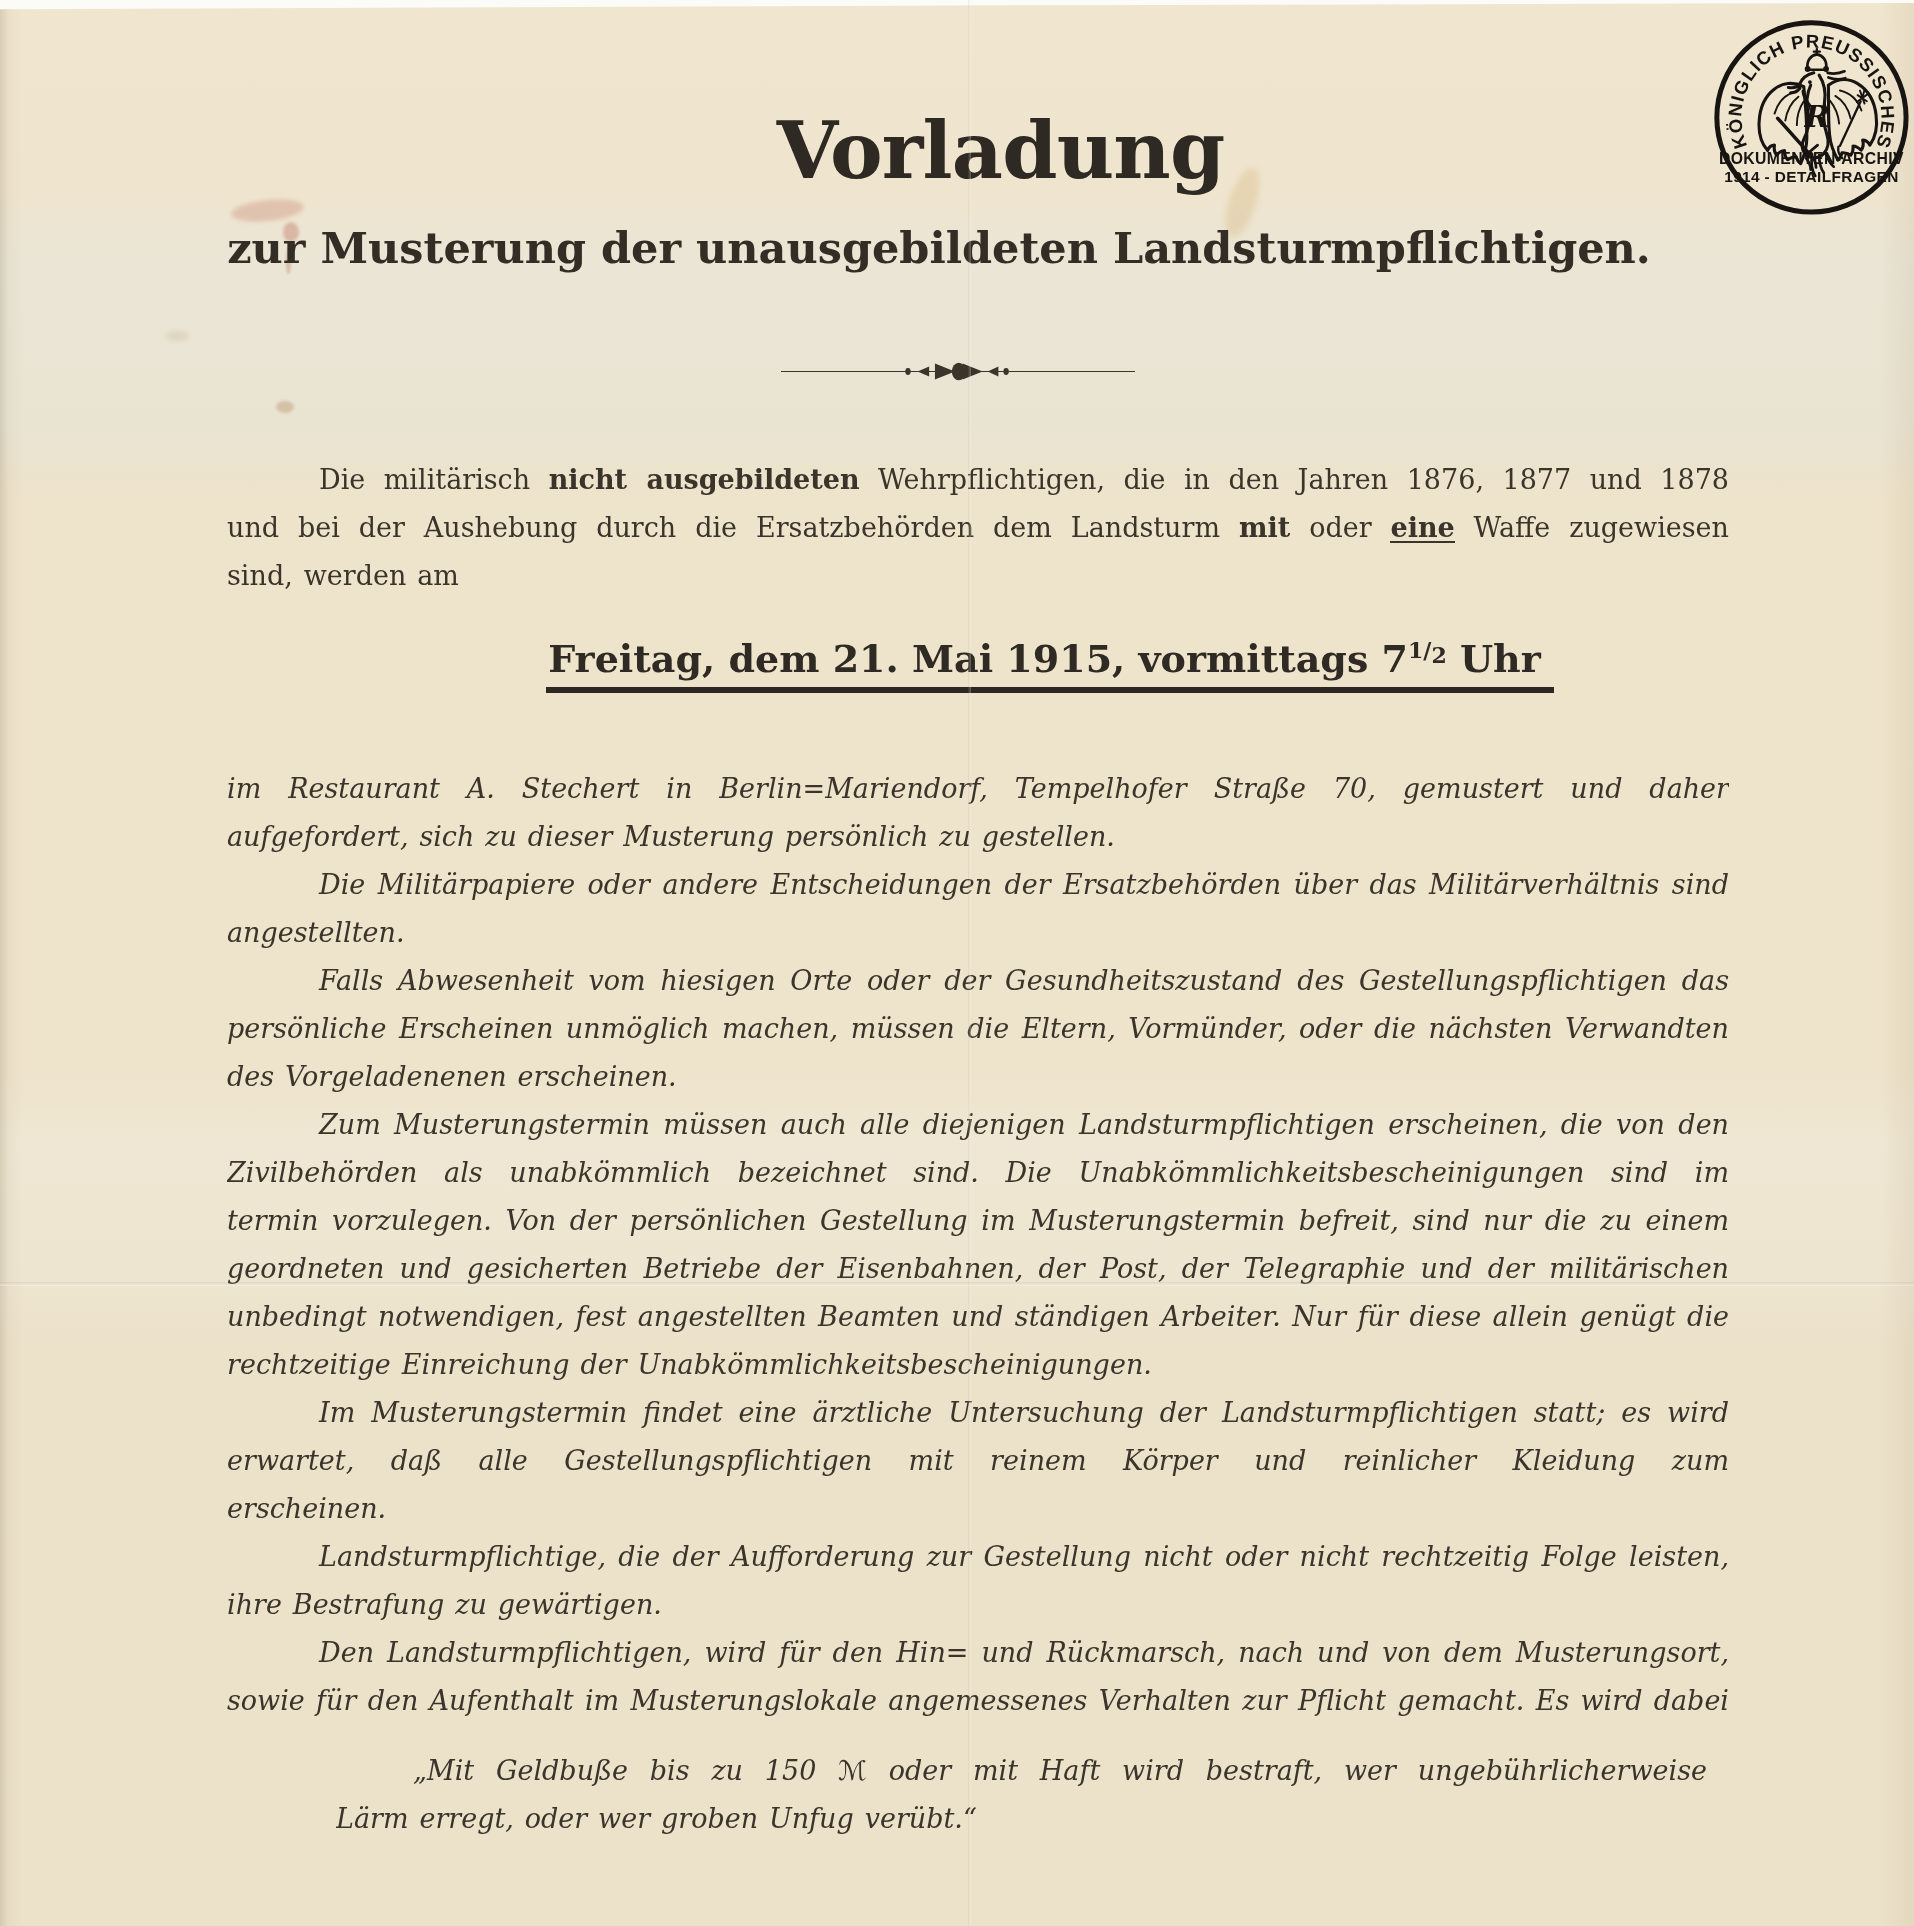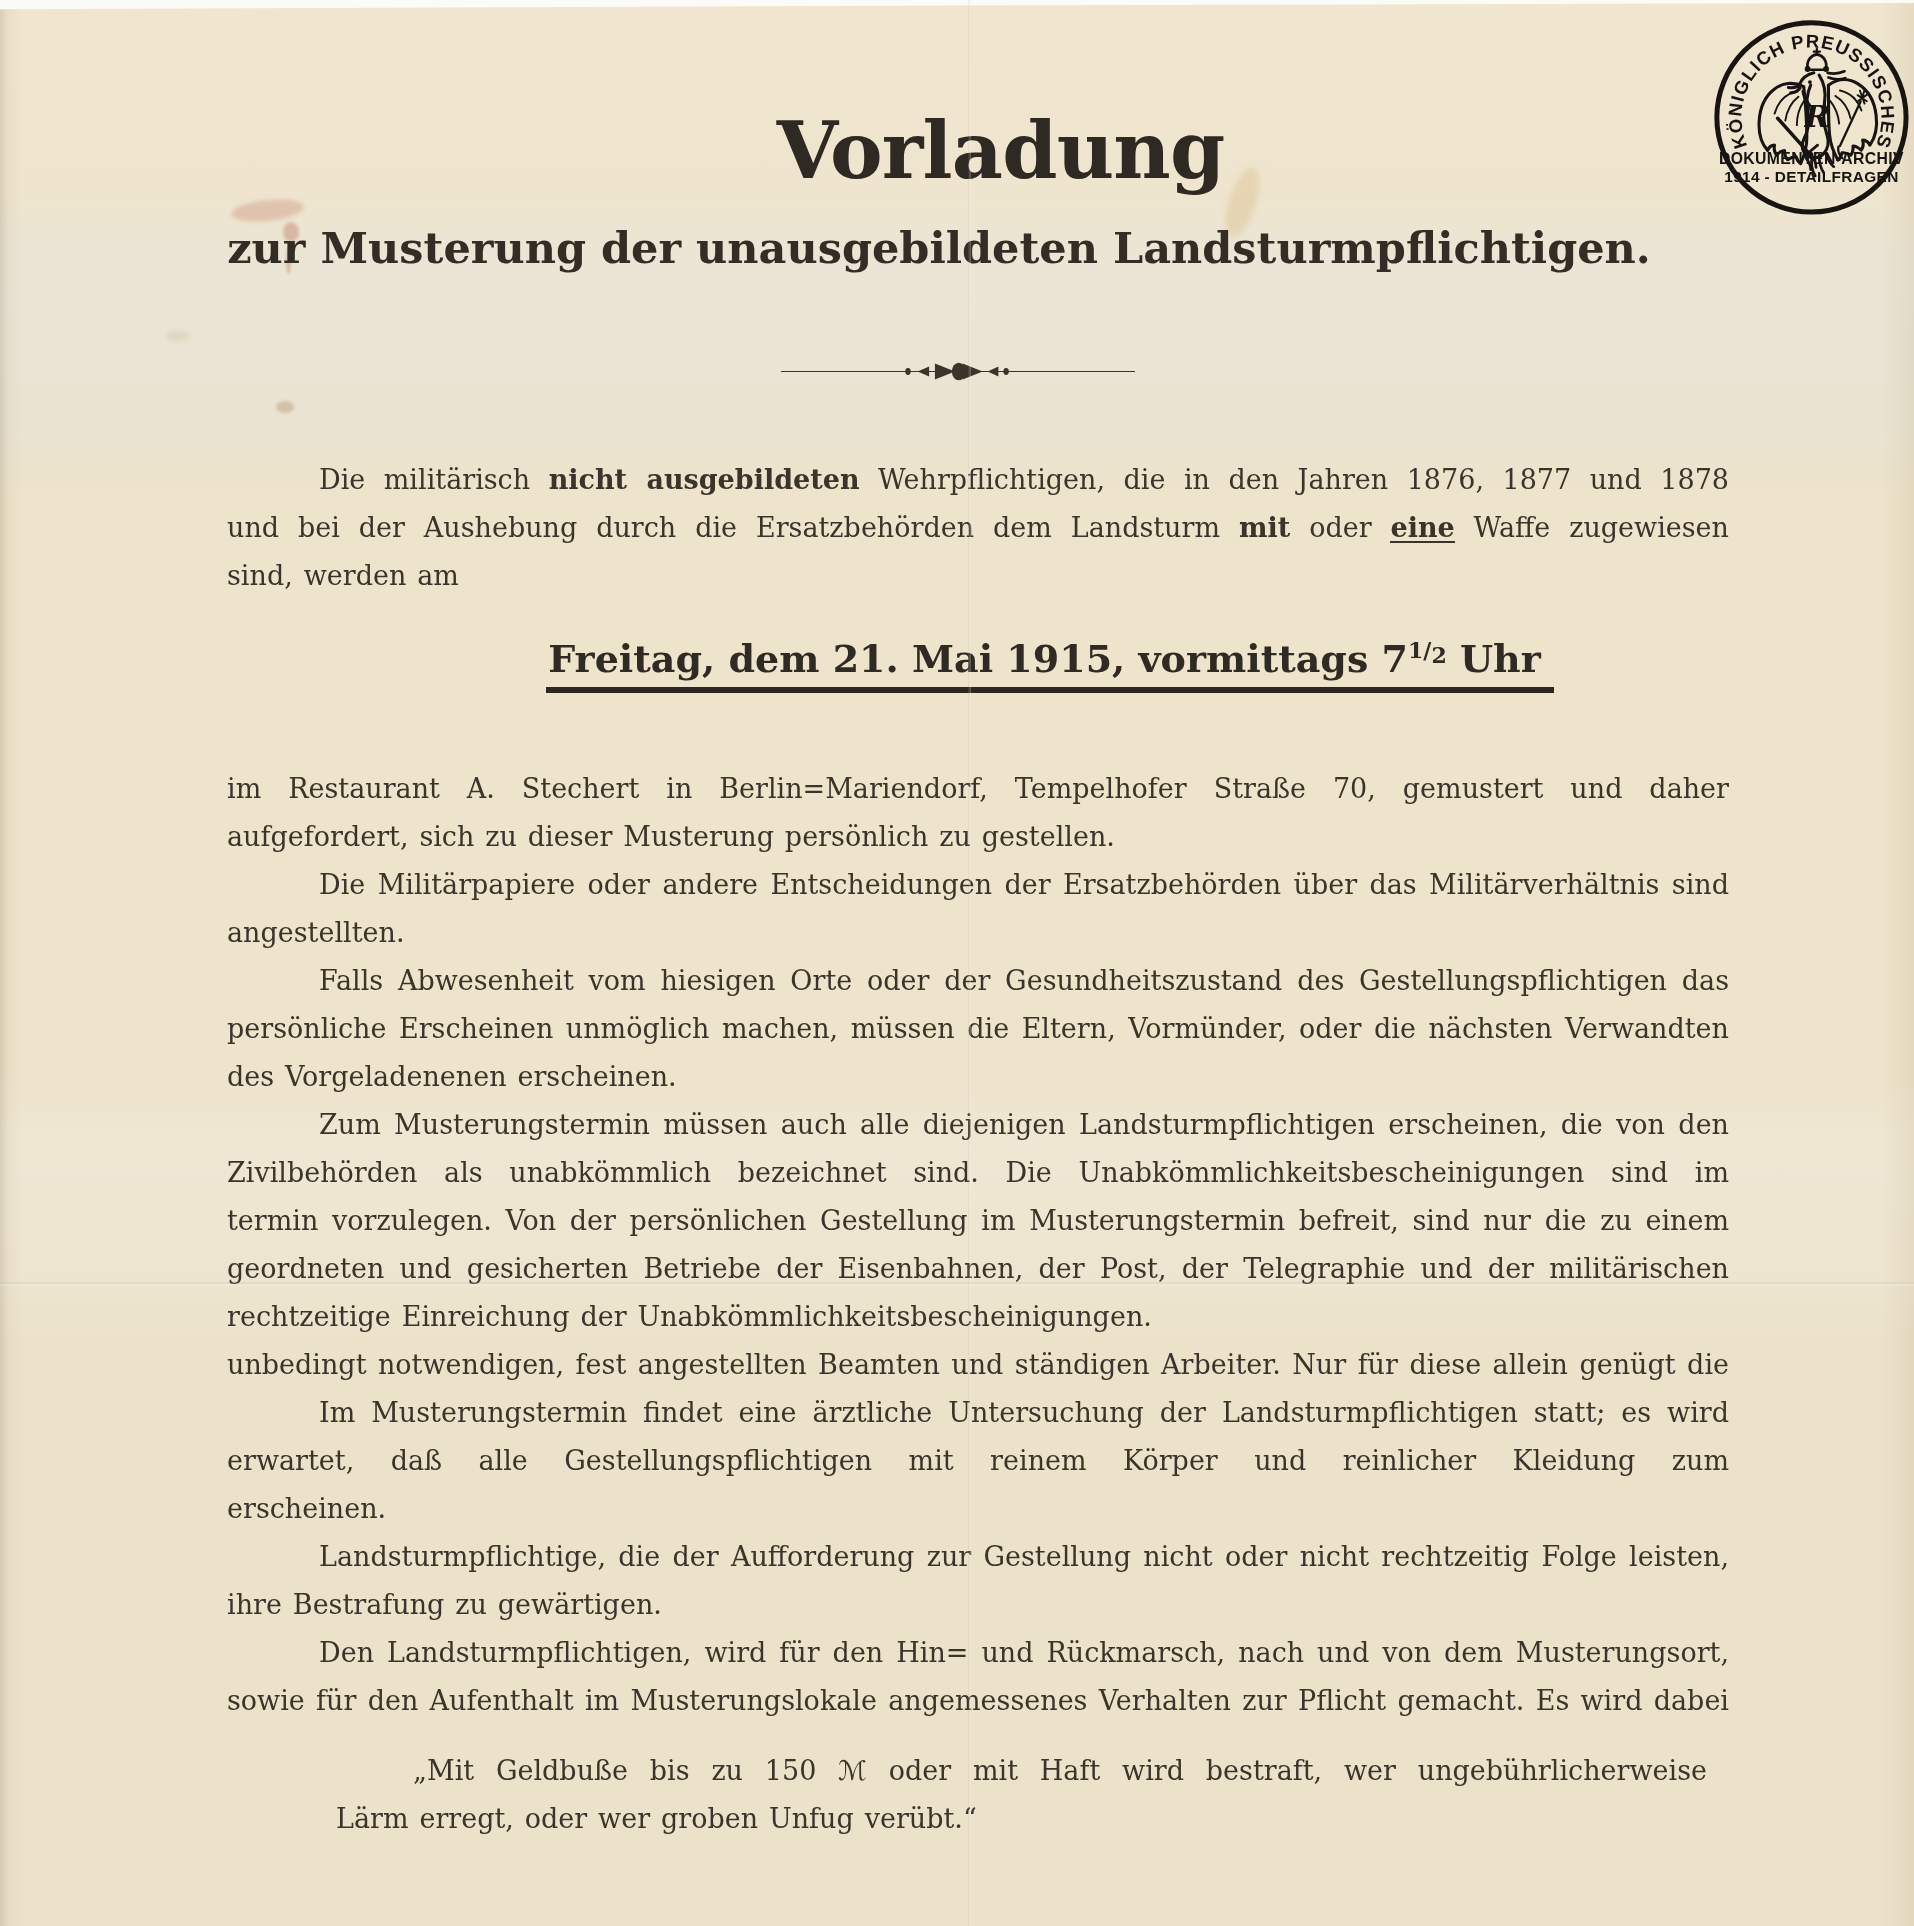--- a/index.html
+++ b/index.html
@@ -62,21 +62,21 @@
     text-align:center;
     font-size:43px;font-weight:bold;line-height:1.2;
     color:#332d25;
     transform:translateX(-18.5px);
   }
   #ornament{position:absolute;left:50%;top:358px;transform:translateX(-50%);}
 
   
   .textblock{position:absolute;left:227px;width:1502px;font-size:27px;}
   #para-intro{top:456px;}
-  #body-flow{top:765px;}
+  #body-flow{top:765px;font-style:italic;}
   .tline{
     line-height:48px;height:48px;overflow:hidden;
     text-align:justify;text-align-last:justify;
     word-spacing:2.3px;
   }
   .tline.last{text-align-last:left;}
   .tline.indent{text-indent:92px;}
   .tline .b{font-weight:bold;margin-top:11px;}
   .tline .u{border-bottom:2.7px solid currentColor;display:inline-block;line-height:0.95;}
 
@@ -211,22 +211,22 @@
     <div data-interactable="false">
         <div class="tline indent" data-interactable="false"><span data-interactable="false">Falls Abwesenheit vom hiesigen Orte oder der Gesundheitszustand des Gestellungspflichtigen das</span></div>
         <div class="tline" data-interactable="false"><span data-interactable="false">persönliche Erscheinen unmöglich machen, müssen die Eltern, Vormünder, oder die nächsten Verwandten statt</span></div>
         <div class="tline last" data-interactable="false"><span data-interactable="false">des Vorgeladenenen erscheinen.</span></div>
       </div>
     <div data-interactable="false">
         <div class="tline indent" data-interactable="false"><span data-interactable="false">Zum Musterungstermin müssen auch alle diejenigen Landsturmpflichtigen erscheinen, die von den</span></div>
         <div class="tline" data-interactable="false"><span data-interactable="false">Zivilbehörden als unabkömmlich bezeichnet sind. Die Unabkömmlichkeitsbescheinigungen sind im Musterungs=</span></div>
         <div class="tline" data-interactable="false"><span data-interactable="false">termin vorzulegen. Von der persönlichen Gestellung im Musterungstermin befreit, sind nur die zu einem</span></div>
         <div class="tline" data-interactable="false"><span data-interactable="false">geordneten und gesicherten Betriebe der Eisenbahnen, der Post, der Telegraphie und der militärischen Fabriken</span></div>
+        <div class="tline" data-interactable="false"><span data-interactable="false">unbedingt notwendigen, fest angestellten Beamten und ständigen Arbeiter. Nur für diese allein genügt die</span></div>
         <div class="tline last" data-interactable="false"><span data-interactable="false">rechtzeitige Einreichung der Unabkömmlichkeitsbescheinigungen.</span></div>
-        <div class="tline" data-interactable="false"><span data-interactable="false">unbedingt notwendigen, fest angestellten Beamten und ständigen Arbeiter. Nur für diese allein genügt die</span></div>
       </div>
     <div data-interactable="false">
         <div class="tline indent" data-interactable="false"><span data-interactable="false">Im Musterungstermin findet eine ärztliche Untersuchung der Landsturmpflichtigen statt; es wird deshalb</span></div>
         <div class="tline" data-interactable="false"><span data-interactable="false">erwartet, daß alle Gestellungspflichtigen mit reinem Körper und reinlicher Kleidung zum Musterungstermin</span></div>
         <div class="tline last" data-interactable="false"><span data-interactable="false">erscheinen.</span></div>
       </div>
     <div data-interactable="false">
         <div class="tline indent" data-interactable="false"><span data-interactable="false">Landsturmpflichtige, die der Aufforderung zur Gestellung nicht oder nicht rechtzeitig Folge leisten, haben</span></div>
         <div class="tline last" data-interactable="false"><span data-interactable="false">ihre Bestrafung zu gewärtigen.</span></div>
       </div>

